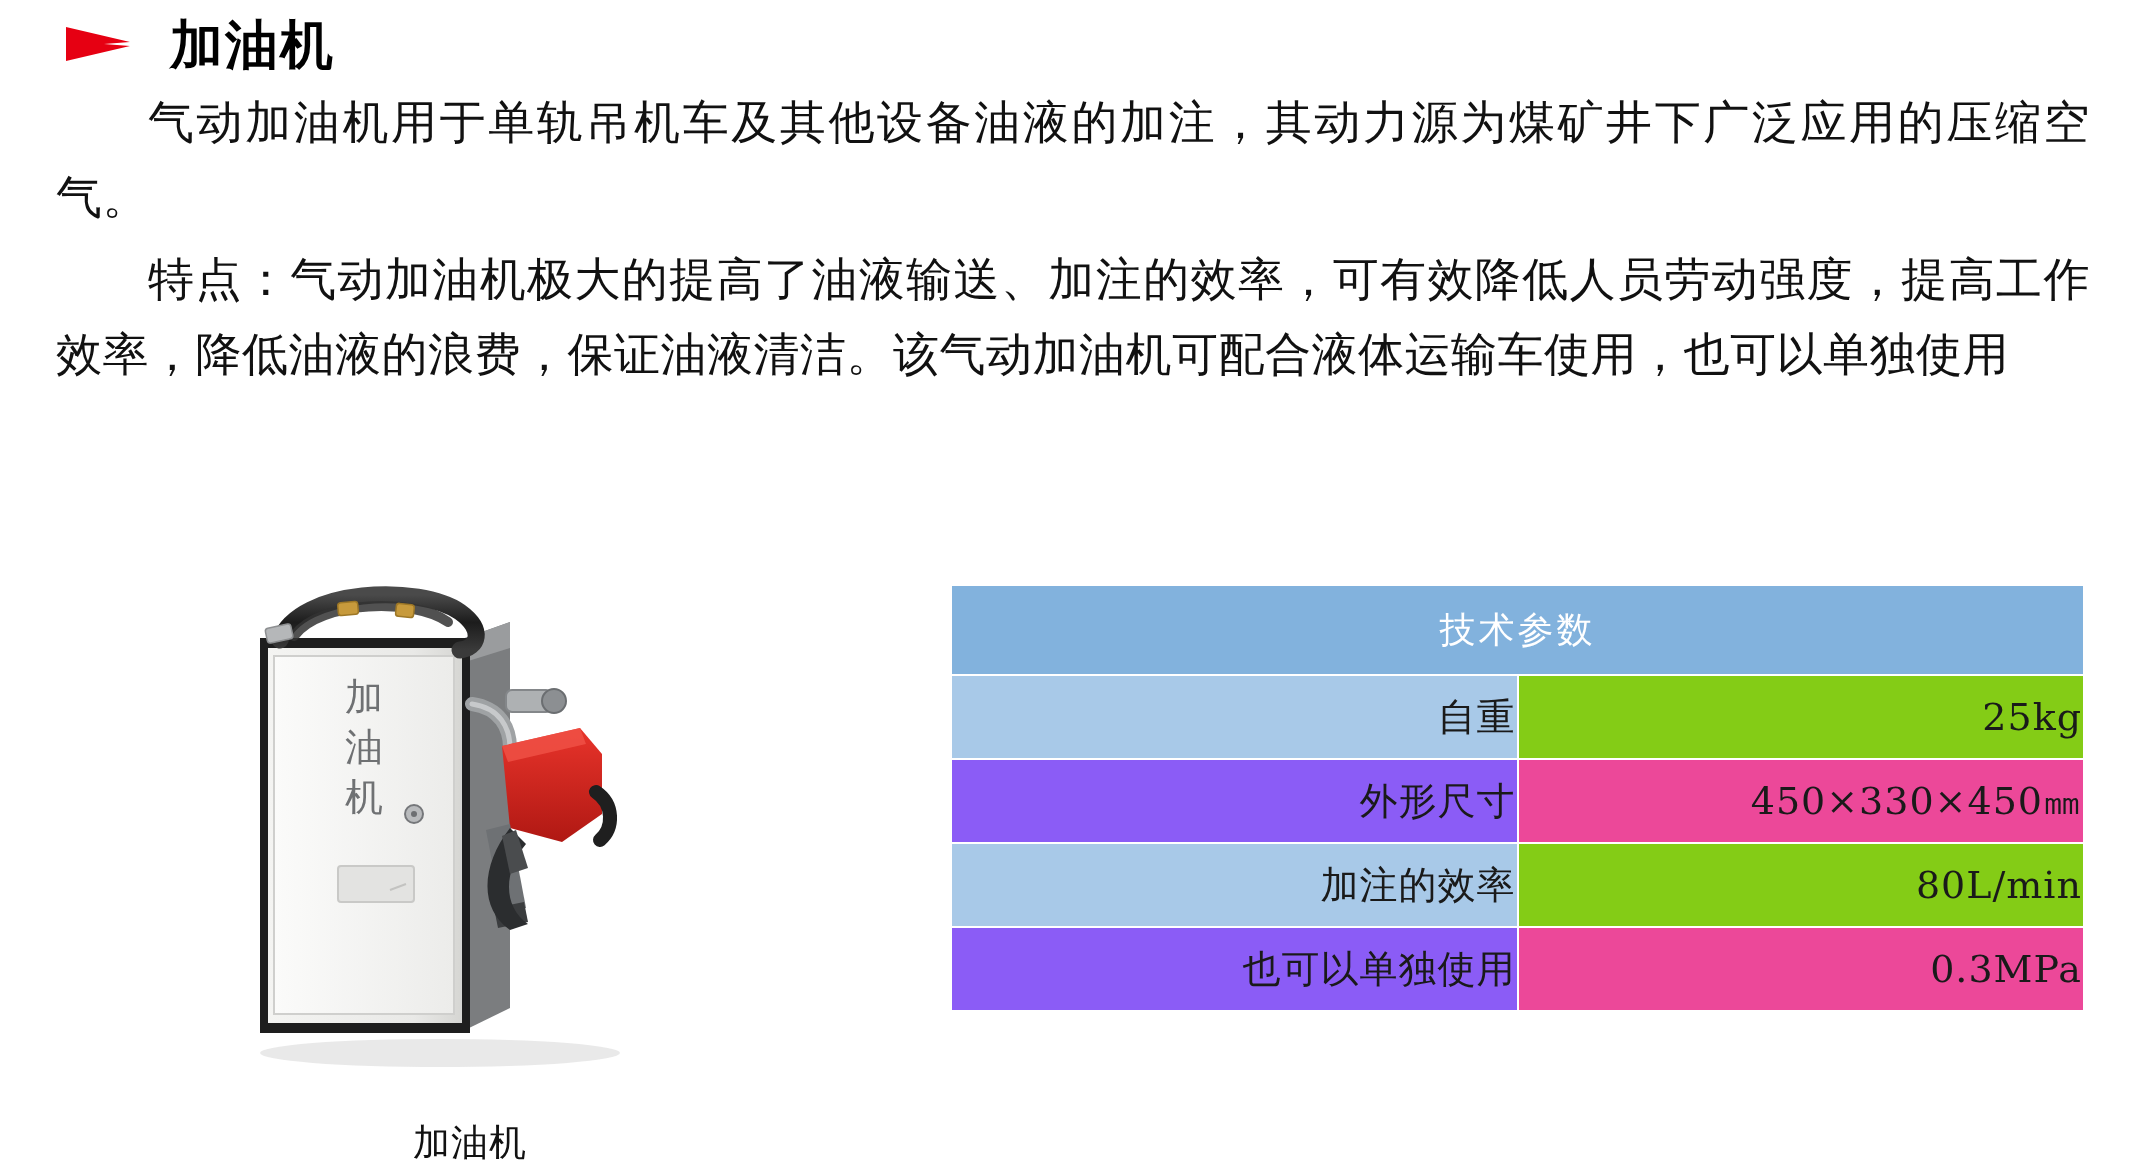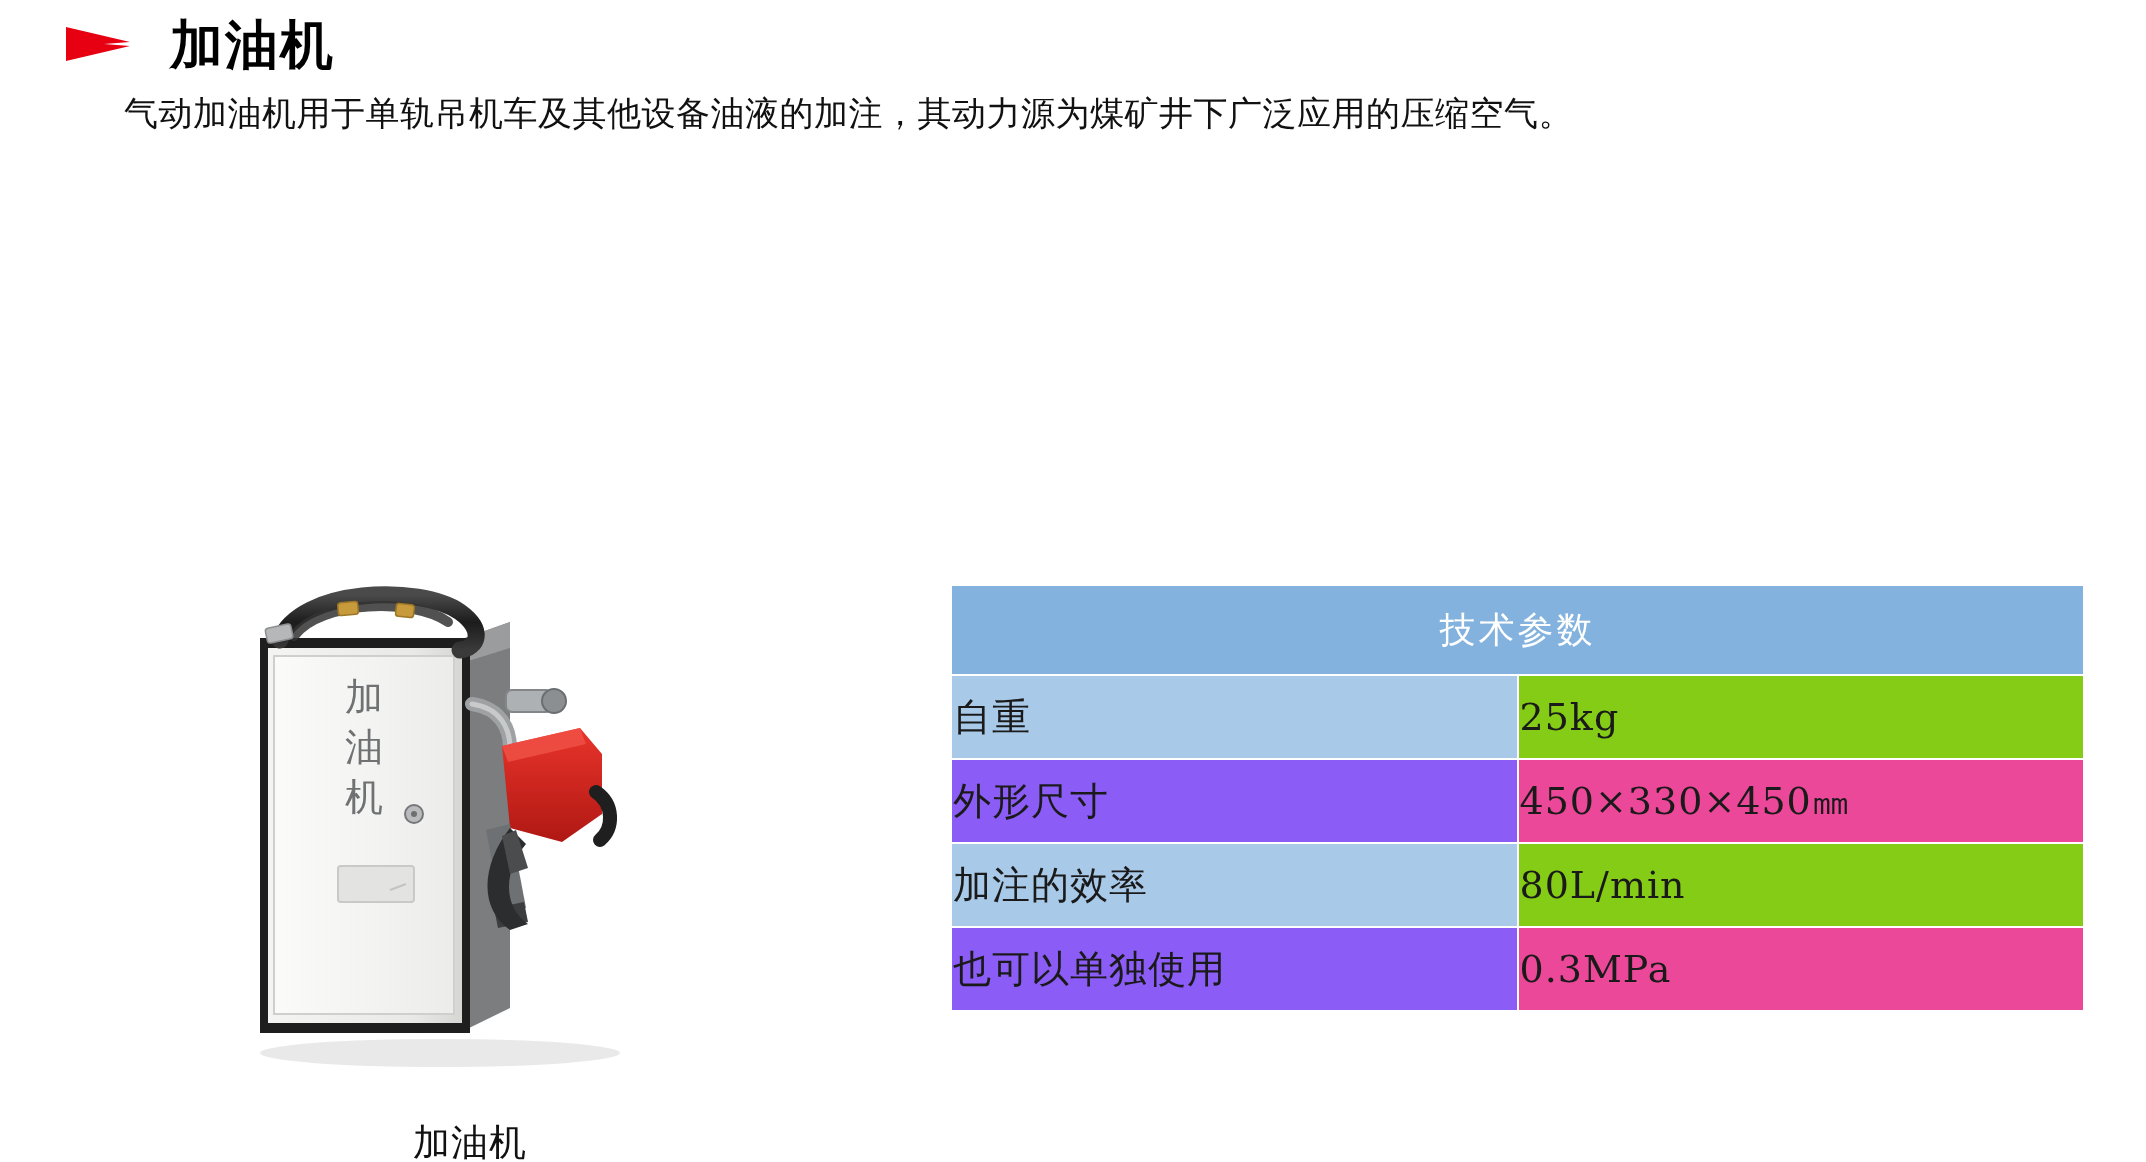--- a/index.html
+++ b/index.html
@@ -37,21 +37,21 @@
     font-size: 53px;
     font-weight: bold;
     color: #000;
     letter-spacing: 2px;
     line-height: 1;
   }
 
   
   .body-copy {
     padding: 14px 56px 0 56px;
-    font-size: 34px;
+    font-size: 46px;
     line-height: 1.62;
     color: #111;
     letter-spacing: 0.5px;
   }
   .body-copy p {
     margin: 0 0 8px 0;
     text-align: justify;
     text-justify: inter-ideograph;
   }
   .indent { text-indent: 2em; }
@@ -104,21 +104,21 @@
     color: #ffffff;
     font-size: 36px;
     font-weight: normal;
     height: 86px;
     letter-spacing: 3px;
     border: 2px solid #ffffff;
   }
   table.spec td {
     height: 80px;
     font-size: 38px;
-    text-align: left;
+    text-align: right;
     border: 2px solid #ffffff;
     color: #1a1a1a;
     letter-spacing: 1px;
   }
   table.spec td.label {
     width: 470px;
   }
   table.spec tr.odd td.label { background: #a8c9e8; }
   table.spec tr.odd td.value { background: #84cc16; }
   table.spec tr.even td.label { background: #8b5cf6; }
@@ -135,20 +135,21 @@
   <span class="arrow-marker">
     <svg width="86" height="46" viewBox="0 0 86 46" xmlns="http://www.w3.org/2000/svg">
       <path d="M2 6 L66 21 L40 23 L66 25 L2 40 Z" fill="#e60012"></path>
     </svg>
   </span>
   <span class="title-text">加油机</span>
 </div>
 
 <div class="body-copy">
   <p class="indent">气动加油机用于单轨吊机车及其他设备油液的加注，其动力源为煤矿井下广泛应用的压缩空气。</p>
+  <p class="indent">特点：气动加油机极大的提高了油液输送、加注的效率，可有效降低人员劳动强度，提高工作效率，降低油液的浪费，保证油液清洁。该气动加油机可配合液体运输车使用，也可以单独使用</p>
 </div>
 
 <div class="lower">
 
   <div class="figure-block">
     <div class="photo">
       <svg width="520" height="530" viewBox="0 0 520 530" xmlns="http://www.w3.org/2000/svg">
         <defs>
           <linearGradient id="bodyGrad" x1="0" y1="0" x2="1" y2="0">
             <stop offset="0" stop-color="#f4f4f2"></stop>

